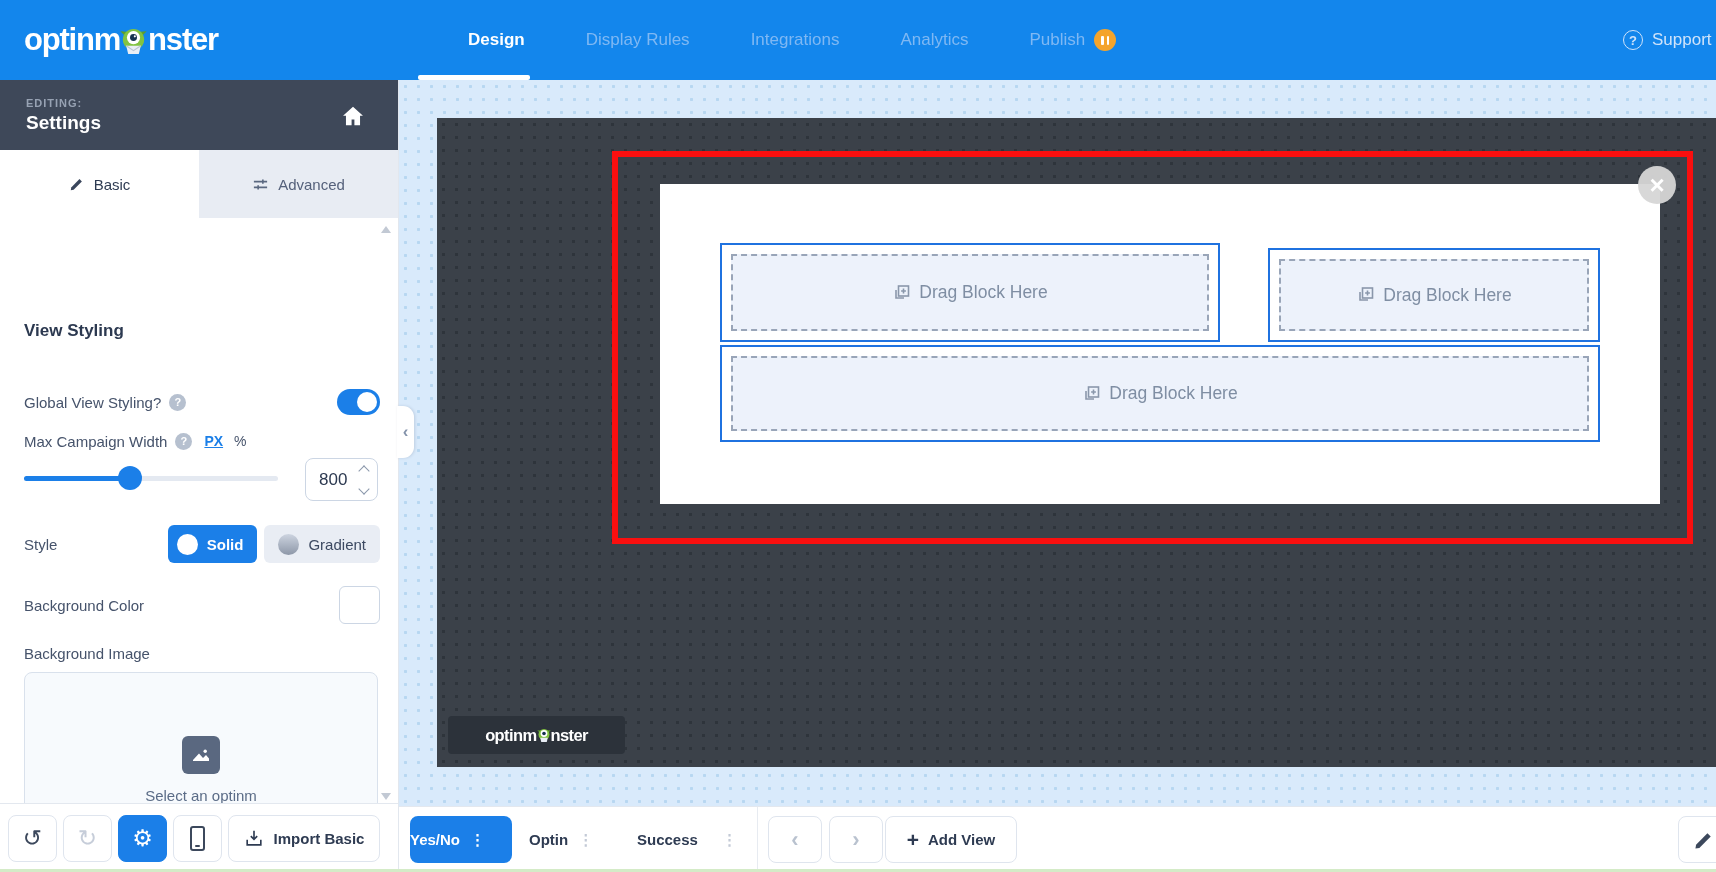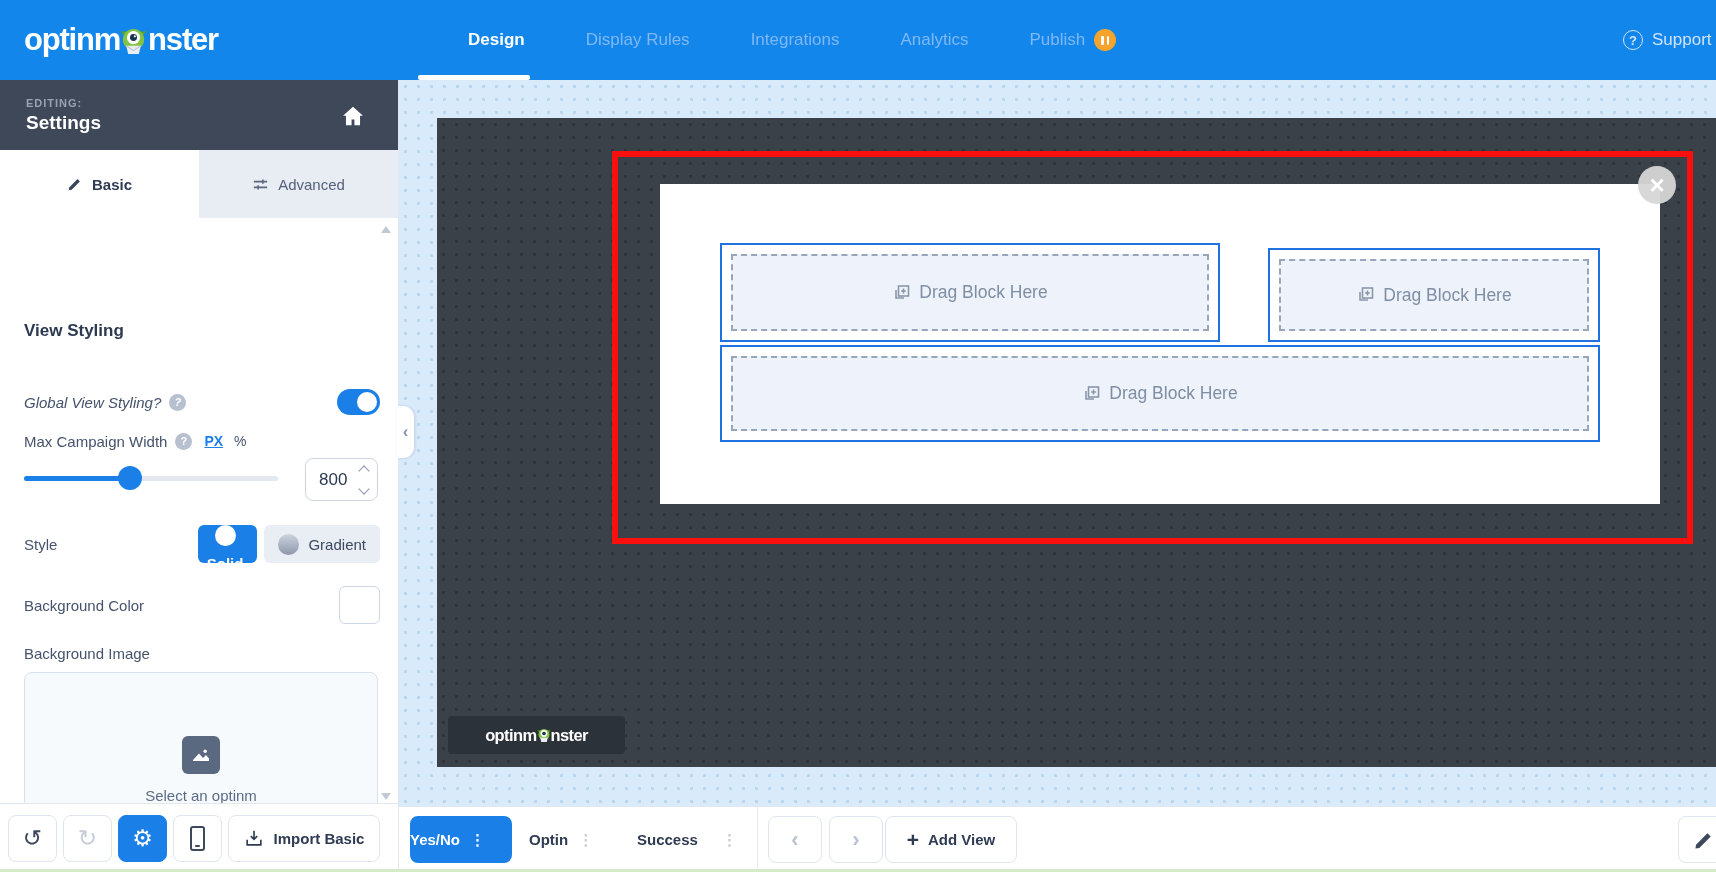--- a/index.html
+++ b/index.html
@@ -27,30 +27,30 @@
   .sidebar { position:absolute; left:0; top:80px; width:399px; height:792px; background:#fff; z-index:20;
              border-right:1px solid #e2e7ee; }
   .sb-header { position:absolute; left:0; top:0; width:100%; height:70px; background:#3e4859; }
   .sb-editing { position:absolute; left:26px; top:17px; font-size:11px; font-weight:bold; letter-spacing:1px; color:#97a2b3; }
   .sb-title { position:absolute; left:26px; top:32px; font-size:19px; font-weight:bold; color:#ffffff; }
   .sb-home { position:absolute; right:32px; top:23px; width:26px; height:26px; cursor:pointer; color:#fff; }
 
   .sb-tabs { position:absolute; left:0; top:70px; width:100%; height:68px; display:flex; }
   .sb-tab { flex:1; display:flex; align-items:center; justify-content:center; gap:9px; font-size:15px;
             background:#e8ecf3; color:#55617b; cursor:pointer; }
-  .sb-tab.active { background:#ffffff; color:#2e3b52; font-weight:bold; }
+  .sb-tab.active { background:#ffffff; color:#2e3b52; font-weight:normal; }
   .sb-tab svg { flex:none; }
 
   .sb-label { font-size:15px; color:#46536b; }
   .section-heading { position:absolute; left:24px; top:241px; font-size:17px; font-weight:bold; color:#2c3950; }
 
   .help-dot { width:17px; height:17px; border-radius:50%; background:#b6c0cf; color:#fff; font-size:11px; font-weight:bold;
               display:inline-flex; align-items:center; justify-content:center; margin-left:8px; cursor:pointer; flex:none; }
 
-  .row-gvs { position:absolute; left:24px; top:307px; width:356px; height:30px; display:flex; align-items:center;font-style:italic; }
+  .row-gvs { position:absolute; left:24px; top:307px; width:356px; height:30px; display:flex; align-items:center; }
   .toggle { margin-left:auto; width:43px; height:26px; border-radius:13px; background:#1b7fe8; position:relative; cursor:pointer; }
   .toggle .knob { position:absolute; top:3px; left:20px; width:20px; height:20px; border-radius:50%; background:#fff; }
 
   .row-mcw { position:absolute; left:24px; top:350px; width:356px; height:22px; display:flex; align-items:center; }
   .unit-px { margin-left:12px; font-size:14px; font-weight:bold; color:#1b7fe8; text-decoration:underline; cursor:pointer; }
   .unit-pct { margin-left:11px; font-size:14px; color:#46536b; cursor:pointer; }
 
   .slider { position:absolute; left:24px; top:396px; width:254px; height:5px; border-radius:3px; background:#e4e9f1; cursor:pointer; }
   .slider .fill { position:absolute; left:0; top:0; height:5px; width:104px; border-radius:3px; background:#1b7fe8; }
   .slider .thumb { position:absolute; left:94px; top:-10px; width:24px; height:24px; border-radius:50%; background:#1b7fe8; cursor:grab; }
@@ -61,21 +61,21 @@
                font-family:"Liberation Sans",sans-serif; font-size:17px; color:#2c3950; padding-left:13px; }
   .steppers { position:absolute; right:7px; top:8px; width:12px; height:26px; display:flex; flex-direction:column;
               justify-content:space-between; cursor:pointer; }
   .chev-up, .chev-dn { width:8px; height:8px; border:solid #8a97ab; border-width:1.6px 1.6px 0 0; margin:0 auto; }
   .chev-up { transform:rotate(-45deg); }
   .chev-dn { transform:rotate(135deg); }
 
   .row-style { position:absolute; left:24px; top:445px; width:356px; height:38px; display:flex; align-items:center; }
   .btn-style { height:38px; border-radius:6px; display:flex; align-items:center; gap:9px; padding:0 14px 0 9px;
                font-size:15px; cursor:pointer; }
-  .btn-solid { margin-left:auto; background:#1b7fe8; color:#fff; font-weight:bold;flex-direction:column; }
+  .btn-solid { margin-left:auto; background:#1b7fe8; color:#fff; font-weight:bold; }
   .btn-gradient { margin-left:7px; background:#e9edf4; color:#3c4961;padding-left:14px; }
   .dot20 { width:21px; height:21px; border-radius:50%; flex:none; }
   .dot-solid { background:#ffffff; }
   .dot-grad { background:linear-gradient(180deg,#cdd4e0 0%,#8d97a8 100%); }
 
   .row-bgcolor { position:absolute; left:24px; top:505px; width:356px; height:40px; display:flex; align-items:center; }
   .color-swatch { margin-left:auto; width:41px; height:38px; background:#fff; border:1px solid #ccd6e4; border-radius:6px; cursor:pointer; }
 
   .bgimg-label { position:absolute; left:24px; top:565px; }
   .bgimg-panel { position:absolute; left:24px; top:592px; width:354px; height:196px; background:#f7fafd;

